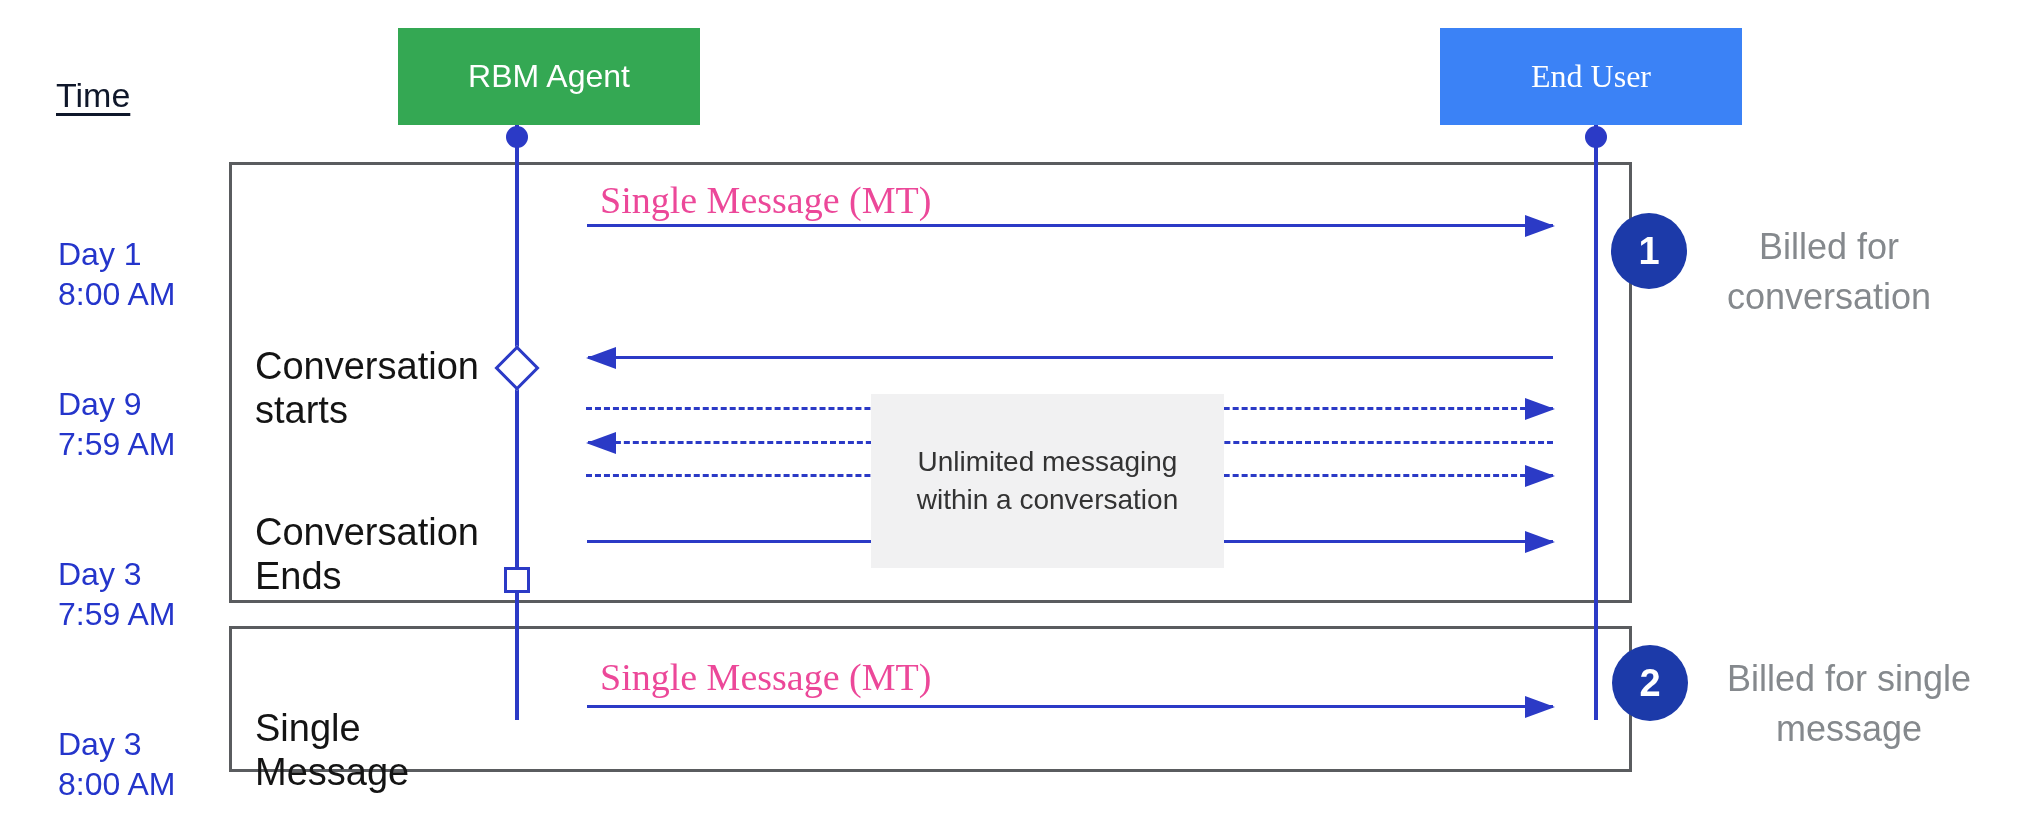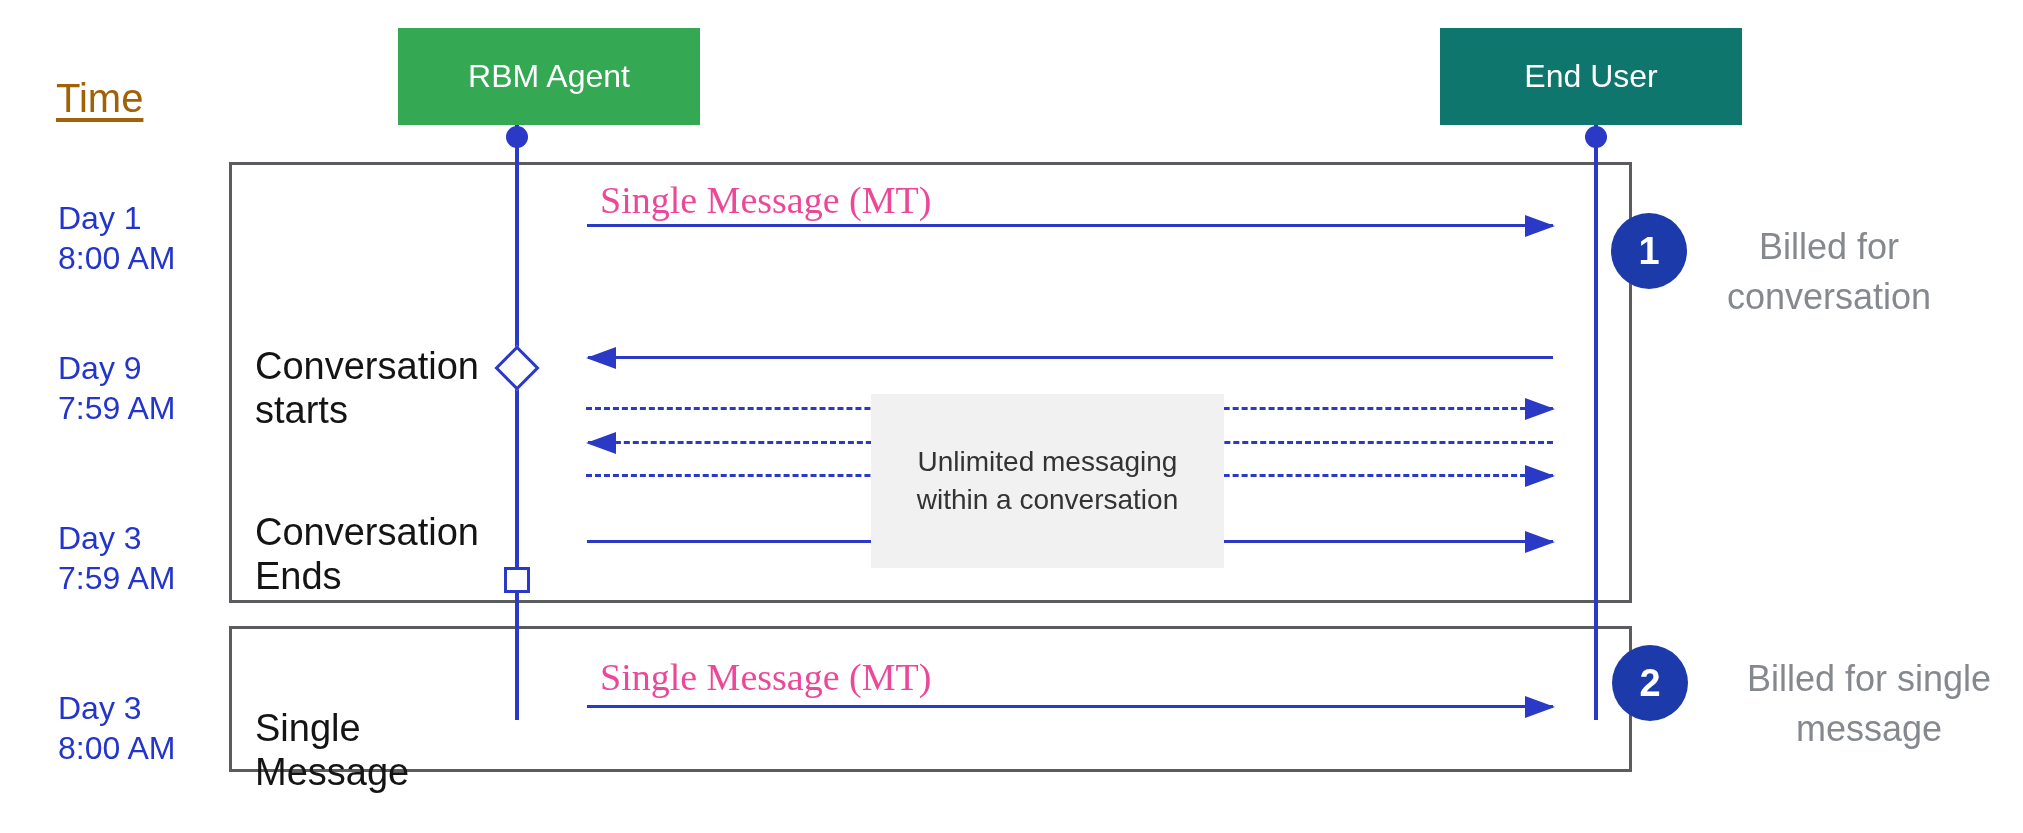--- a/index.html
+++ b/index.html
@@ -3,42 +3,42 @@
 <meta charset="utf-8">
 <style>
   html,body{margin:0;padding:0;background:#ffffff;}
   .canvas{
     position:relative;width:2023px;height:833px;background:#ffffff;
     font-family:"Liberation Sans", sans-serif;overflow:hidden;
   }
   .abs{position:absolute;}
 
   
-  .time-label{left:56px;top:76px;font-size:40px;color:#a16207;
+  .time-label{left:56px;top:76px;font-size:34px;color:#0f172a;
     text-decoration:underline;text-underline-offset:6px;}
   .actor{width:302px;height:97px;color:#ffffff;font-size:32px;
     display:flex;align-items:center;justify-content:center;z-index:2;}
   .actor-agent{left:398px;top:28px;background:#34A853;}
-  .actor-user{left:1440px;top:28px;background:#0f766e;}
+  .actor-user{left:1440px;top:28px;background:#3b82f6;font-family:Liberation Serif, serif;}
 
   
   .lifeline{width:4px;background:#2B3AC6;z-index:4;}
   .agent-line{left:515px;top:125px;height:595px;}
   .user-line{left:1594px;top:125px;height:595px;}
   .dot{width:22px;height:22px;border-radius:50%;background:#2B3AC6;z-index:4;}
   .agent-dot{left:506px;top:126px;}
   .user-dot{left:1585px;top:126px;}
 
   
   .frame{border:3px solid #5A5C5F;box-sizing:border-box;z-index:1;}
   .frame1{left:229px;top:162px;width:1403px;height:441px;}
   .frame2{left:229px;top:626px;width:1403px;height:146px;}
 
   
-  .tl{left:58px;color:#2435CB;font-size:32px;line-height:1.25;z-index:2;}
+  .tl{left:58px;color:#2435CB;font-size:32px;line-height:1.25;z-index:2;margin-top:36px;}
   .tl span{display:block;}
   .tl1{top:198px}.tl2{top:348px}.tl3{top:518px}.tl4{top:688px}
 
   
   .side-label{left:255px;color:#141414;font-size:38px;line-height:1.16;
     white-space:pre-line;z-index:2;}
   .lbl-starts{top:344px}.lbl-ends{top:510px}.lbl-single{top:706px}
   .msg-label{left:600px;color:#ec4899;font-size:38px;z-index:2;font-family:Liberation Serif, serif;}
   .lbl-mt1{top:178px}.lbl-mo{top:310px}.lbl-mt2{top:655px}
 
@@ -73,21 +73,21 @@
 
   
   .badge{width:76px;height:76px;border-radius:50%;background:#1C3AA9;
     color:#ffffff;font-size:38px;font-weight:bold;display:flex;
     align-items:center;justify-content:center;z-index:6;}
   .badge1{left:1611px;top:213px;}
   .badge2{left:1612px;top:645px;}
   .billed{left:1727px;color:#85898D;font-size:36px;line-height:1.4;
     white-space:pre-line;z-index:2;text-align:center;}
   .billed1{top:222px;}
-  .billed2{top:654px;margin-left:20px;}
+  .billed2{top:654px;}
 </style>
 </head>
 <body>
 
 <div class="canvas">
 
   <div class="abs time-label">Time</div>
   <div class="abs actor actor-agent">RBM Agent</div>
   <div class="abs actor actor-user">End User</div>
 

